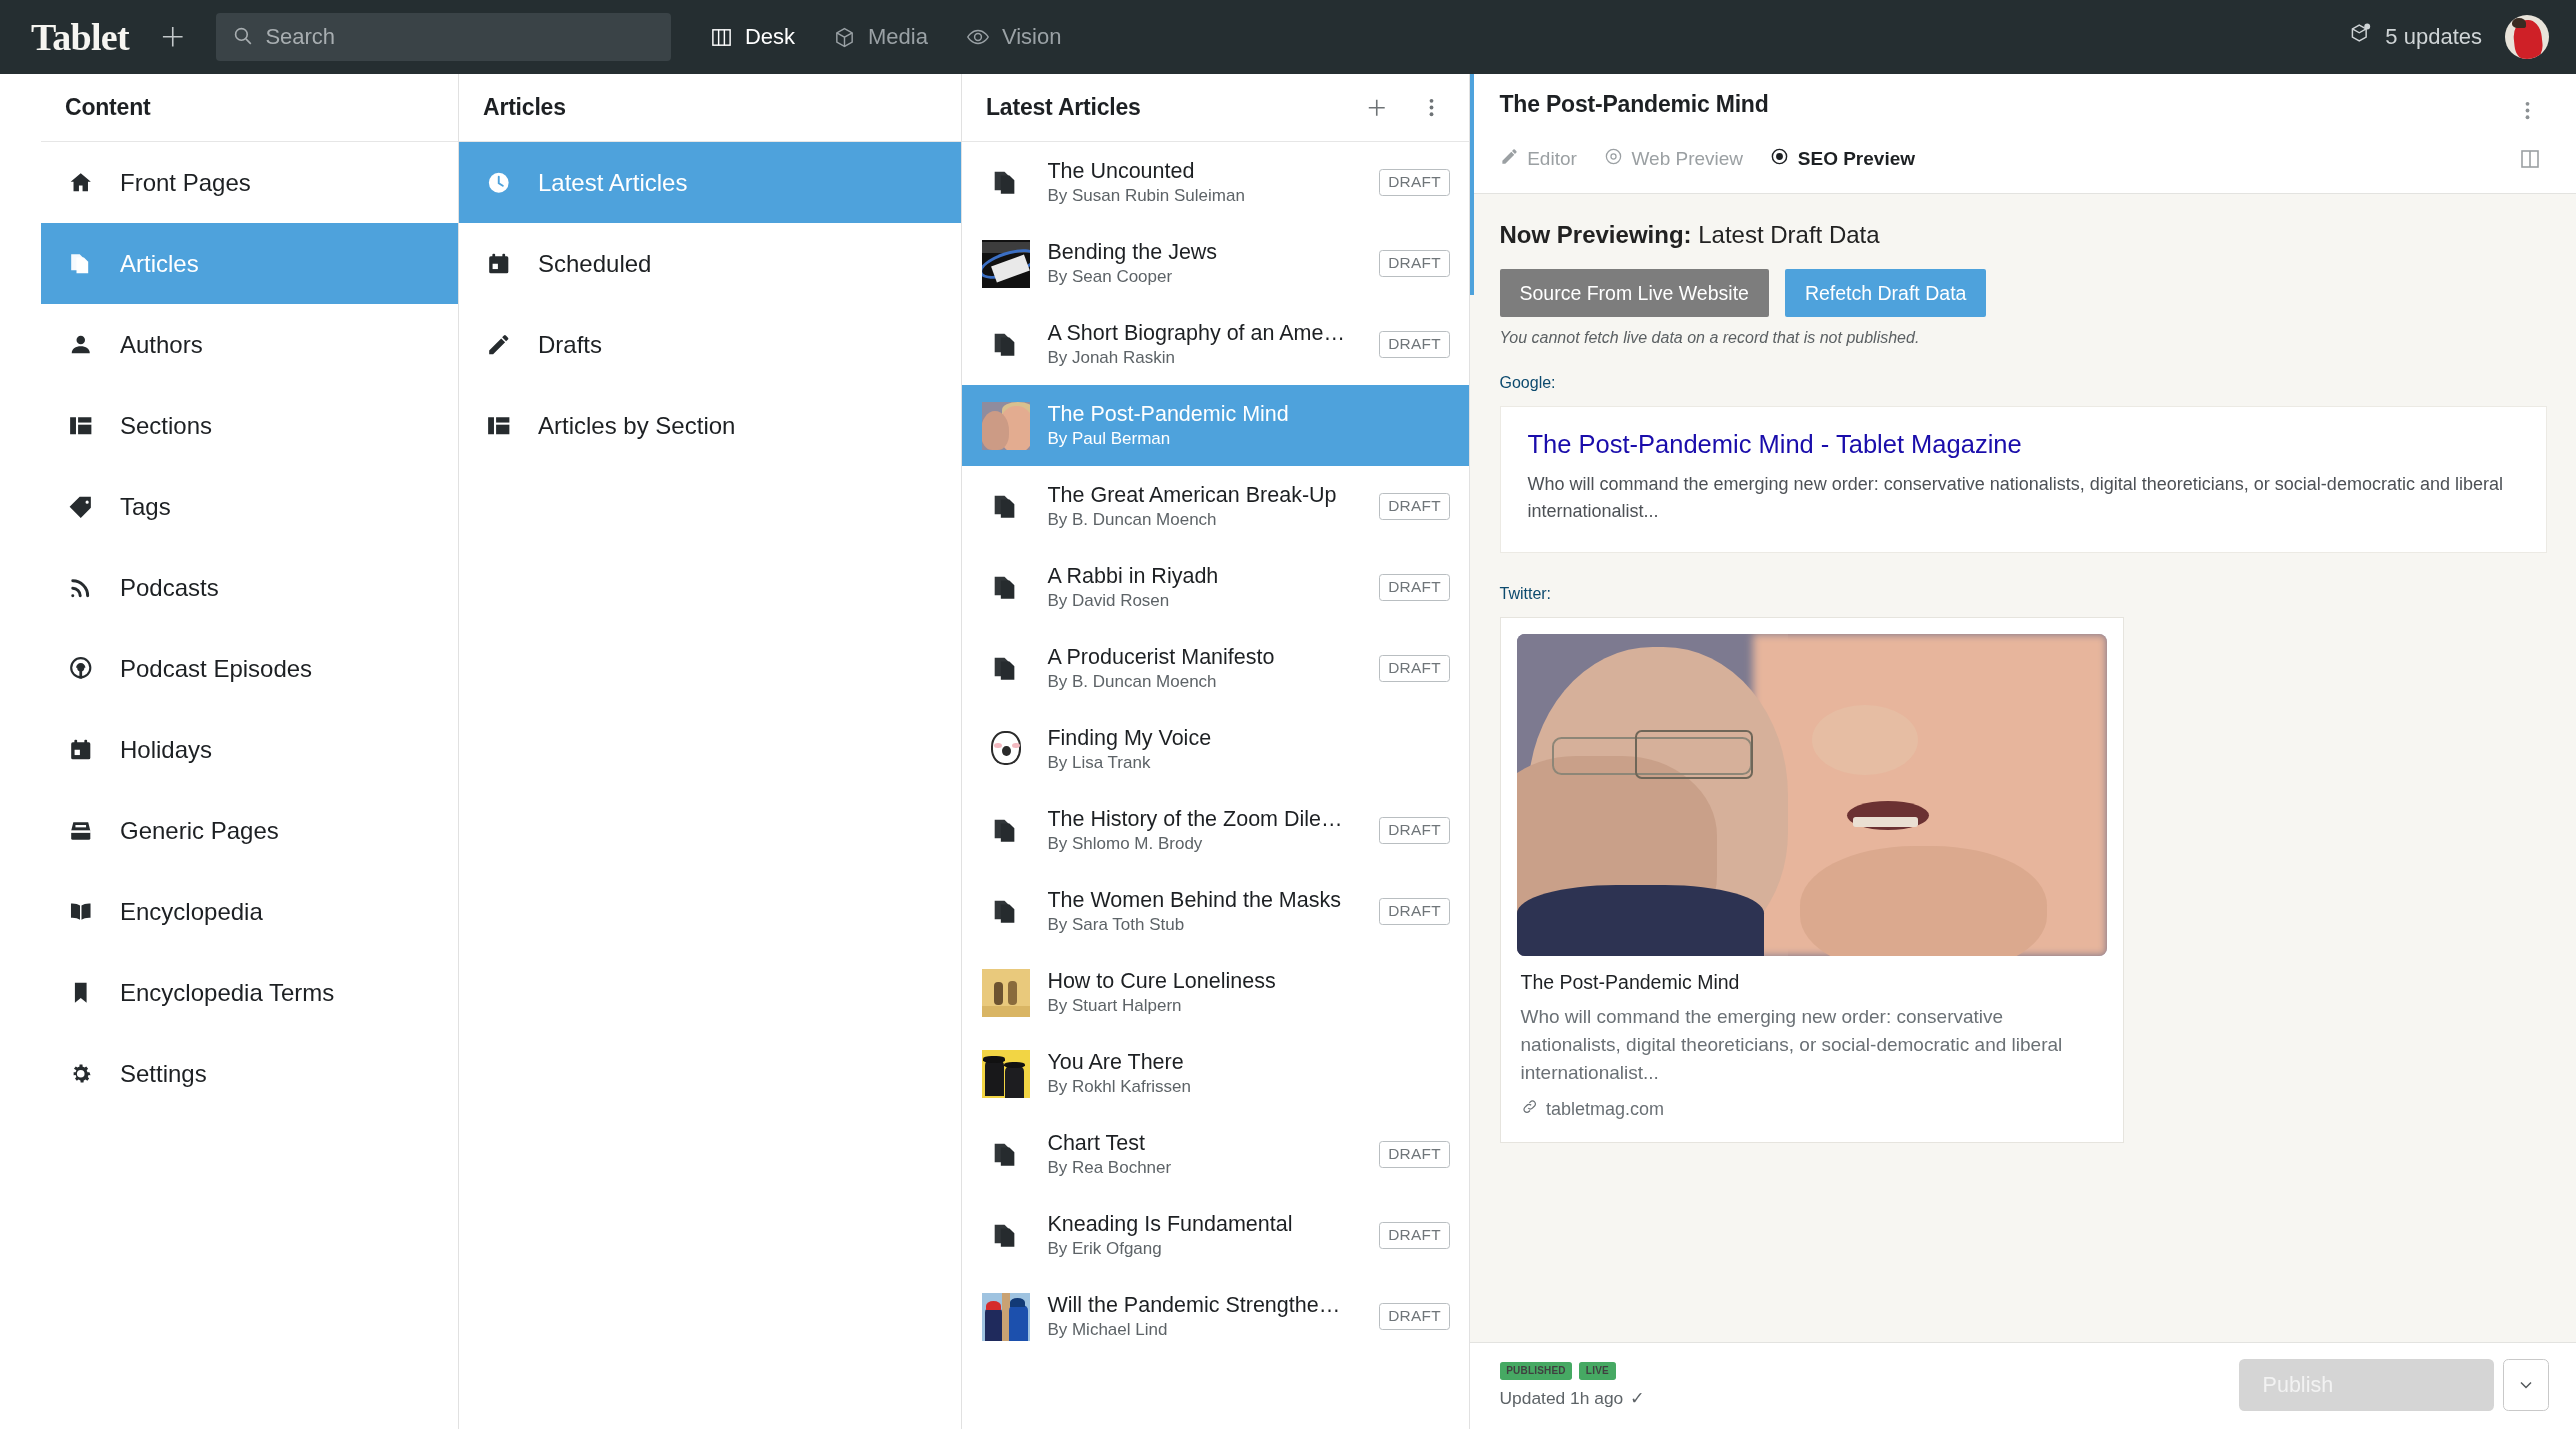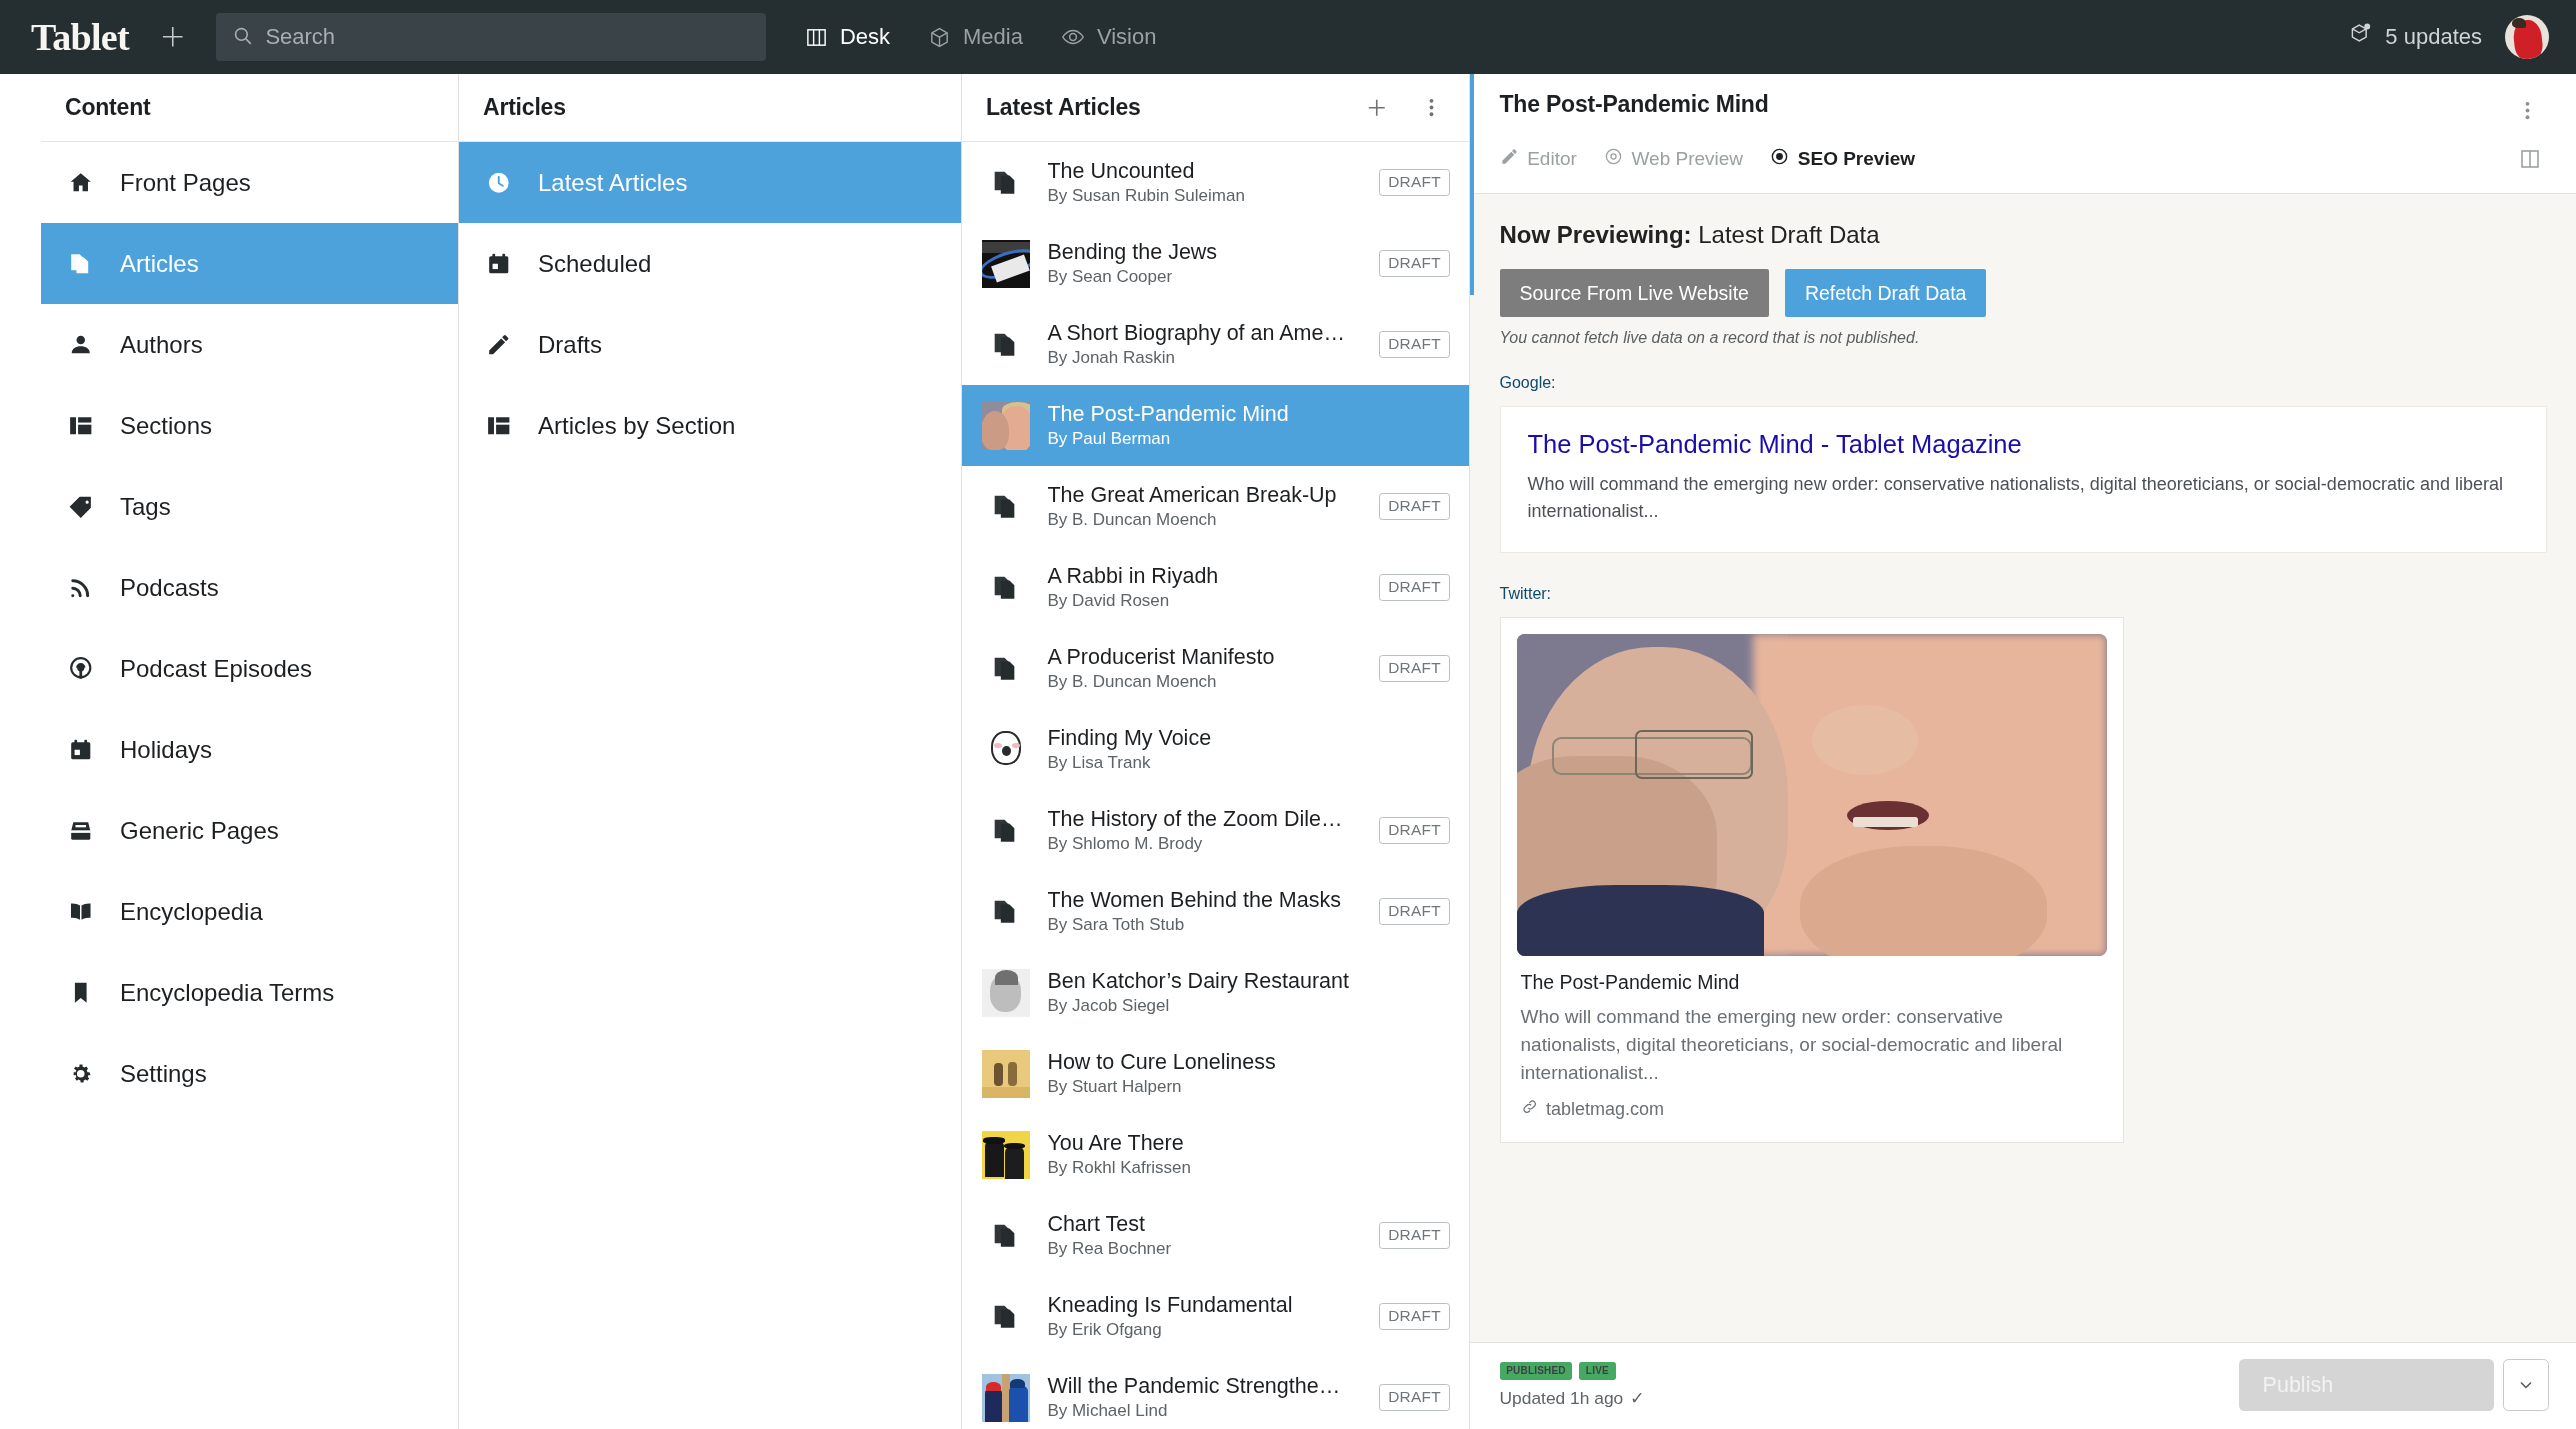--- a/index.html
+++ b/index.html
@@ -18,21 +18,21 @@
   }
   .logo {
     font-family: "Liberation Serif", serif; font-weight: bold;
     font-size: 38px; color: #f6f5f1; margin-left: 31px; letter-spacing: -0.7px;
   }
   .plus-btn {
     width: 39px; height: 39px; margin-left: 24px; display: flex;
     align-items: center; justify-content: center; color: #c3c8ca;
   }
   .searchbox {
-    margin-left: 24px; width: 550px; height: 48px; background: #39423f;
+    margin-left: 24px; width: 455px; height: 48px; background: #39423f;
     background: #3a4347; border-radius: 4px; display: flex; align-items: center;
     padding: 0 16px; gap: 12px;
   }
   .searchbox .ph { color: #a8aeb1; font-size: 22px; }
   .navitems { display: flex; align-items: center; margin-left: 39px; gap: 38px; }
   .navitem { display: flex; align-items: center; gap: 12px; font-size: 22px; color: #9aa1a5; }
   .navitem.active { color: #ffffff; }
   .navitem svg { display: block; }
   .topright {
     position: absolute; right: 27px; top: 0; height: 74px;
@@ -592,30 +592,20 @@
                 <path d="M8 6h7l4 4v11H8z"></path>
               </svg>
             </div>
             <div class="artmeta">
               <div class="arttitle">The Women Behind the Masks</div>
               <div class="artby">By Sara Toth Stub</div>
             </div>
             <div class="draft">DRAFT</div>
           </div>
           <div class="artrow">
-            <div class="thumb ph-katchor">
-              <div class="k1"></div>
-              <div class="k2"></div>
-            </div>
-            <div class="artmeta">
-              <div class="arttitle">Ben Katchor’s Dairy Restaurant</div>
-              <div class="artby">By Jacob Siegel</div>
-            </div>
-          </div>
-          <div class="artrow">
             <div class="thumb ph-lonely">
               <div class="l1"></div>
               <div class="l2"></div>
               <div class="l3"></div>
             </div>
             <div class="artmeta">
               <div class="arttitle">How to Cure Loneliness</div>
               <div class="artby">By Stuart Halpern</div>
             </div>
           </div>

